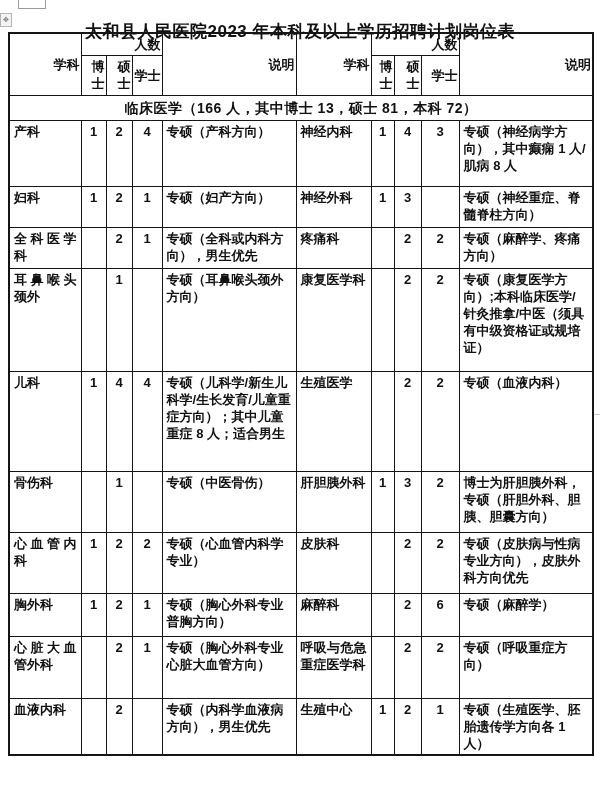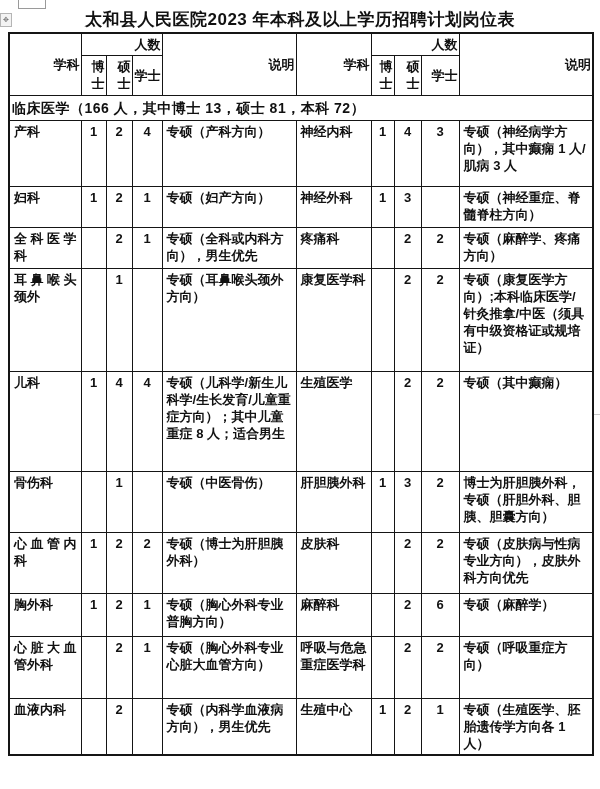--- a/index.html
+++ b/index.html
@@ -6,40 +6,40 @@
   body{
     width:600px;height:789px;position:relative;background:#ffffff;
     font-family:"Liberation Sans",sans-serif;color:#111;overflow:hidden;
   }
   
   .frag-box{position:absolute;left:18px;top:-4px;width:26px;height:11px;border:1px solid #9a9a9a;background:#fff;}
   .move-handle{position:absolute;left:0;top:13px;width:10px;height:12px;border:1px solid #b5b5b5;background:#f3f3f3;font-size:7px;line-height:12px;text-align:center;color:#777;}
   .margin-tick{position:absolute;right:0;top:414px;width:8px;height:1px;background:#c9c9c9;}
 
   .doc-title{
-    position:absolute;left:0;top:8px;width:100%;text-align:center;
+    position:absolute;left:0;top:20px;width:100%;text-align:center;
     font-size:17px;font-weight:bold;letter-spacing:0.5px;
   }
   table.grid{
     position:absolute;left:8px;top:32px;width:584px;
     border-collapse:collapse;table-layout:fixed;
     border:2px solid #151515;
   }
   table.grid td,table.grid th{
     border:1px solid #151515;
     padding:2px 4px;vertical-align:top;
     font-weight:bold;font-size:13px;line-height:17px;
     overflow:hidden;word-break:break-all;
   }
   th{text-align:right;vertical-align:middle !important;font-size:14px;line-height:16px;padding:1px !important;}
   td.dept{text-align:justify;line-height:18px;}
   td.num{text-align:center;font-size:12px;font-weight:bold;padding-top:3px;}
   td.note{line-height:17px;padding:2px 4px;}
   tr.section td{
-    font-size:14px;line-height:20px;padding:2px;
+    text-align:center;font-size:14px;line-height:20px;padding:2px;
     letter-spacing:0.5px;vertical-align:middle;
   }
 </style>
 </head>
 <body>
 
 <div class="frag-box"></div>
 <div class="move-handle">✥</div>
 <div class="margin-tick"></div>
 
@@ -84,21 +84,21 @@
   <tr style="height:66px">
     <td class="dept">产科</td>
     <td class="num">1</td>
     <td class="num">2</td>
     <td class="num">4</td>
     <td class="note">专硕（产科方向）</td>
     <td class="dept">神经内科</td>
     <td class="num">1</td>
     <td class="num">4</td>
     <td class="num">3</td>
-    <td class="note">专硕（神经病学方向），其中癫痫 1 人/肌病 3 人</td>
+    <td class="note">专硕（神经病学方向），其中癫痫 1 人/肌病 8 人</td>
   </tr>
   <tr style="height:41px">
     <td class="dept">妇科</td>
     <td class="num">1</td>
     <td class="num">2</td>
     <td class="num">1</td>
     <td class="note">专硕（妇产方向）</td>
     <td class="dept">神经外科</td>
     <td class="num">1</td>
     <td class="num">3</td>
@@ -132,40 +132,40 @@
   <tr style="height:100px">
     <td class="dept">儿科</td>
     <td class="num">1</td>
     <td class="num">4</td>
     <td class="num">4</td>
     <td class="note">专硕（儿科学/新生儿科学/生长发育/儿童重症方向）；其中儿童重症 8 人；适合男生</td>
     <td class="dept">生殖医学</td>
     <td class="num"></td>
     <td class="num">2</td>
     <td class="num">2</td>
-    <td class="note">专硕（其中癫痫）</td>
+    <td class="note">专硕（血液内科）</td>
   </tr>
   <tr style="height:61px">
     <td class="dept">骨伤科</td>
     <td class="num"></td>
     <td class="num">1</td>
     <td class="num"></td>
     <td class="note">专硕（中医骨伤）</td>
     <td class="dept">肝胆胰外科</td>
     <td class="num">1</td>
     <td class="num">3</td>
     <td class="num">2</td>
     <td class="note">博士为肝胆胰外科，专硕（肝胆外科、胆胰、胆囊方向）</td>
   </tr>
   <tr style="height:61px">
     <td class="dept">心血管内科</td>
     <td class="num">1</td>
     <td class="num">2</td>
     <td class="num">2</td>
-    <td class="note">专硕（博士为肝胆胰外科）</td>
+    <td class="note">专硕（心血管内科学专业）</td>
     <td class="dept">皮肤科</td>
     <td class="num"></td>
     <td class="num">2</td>
     <td class="num">2</td>
     <td class="note">专硕（皮肤病与性病专业方向），皮肤外科方向优先</td>
   </tr>
   <tr style="height:43px">
     <td class="dept">胸外科</td>
     <td class="num">1</td>
     <td class="num">2</td>

